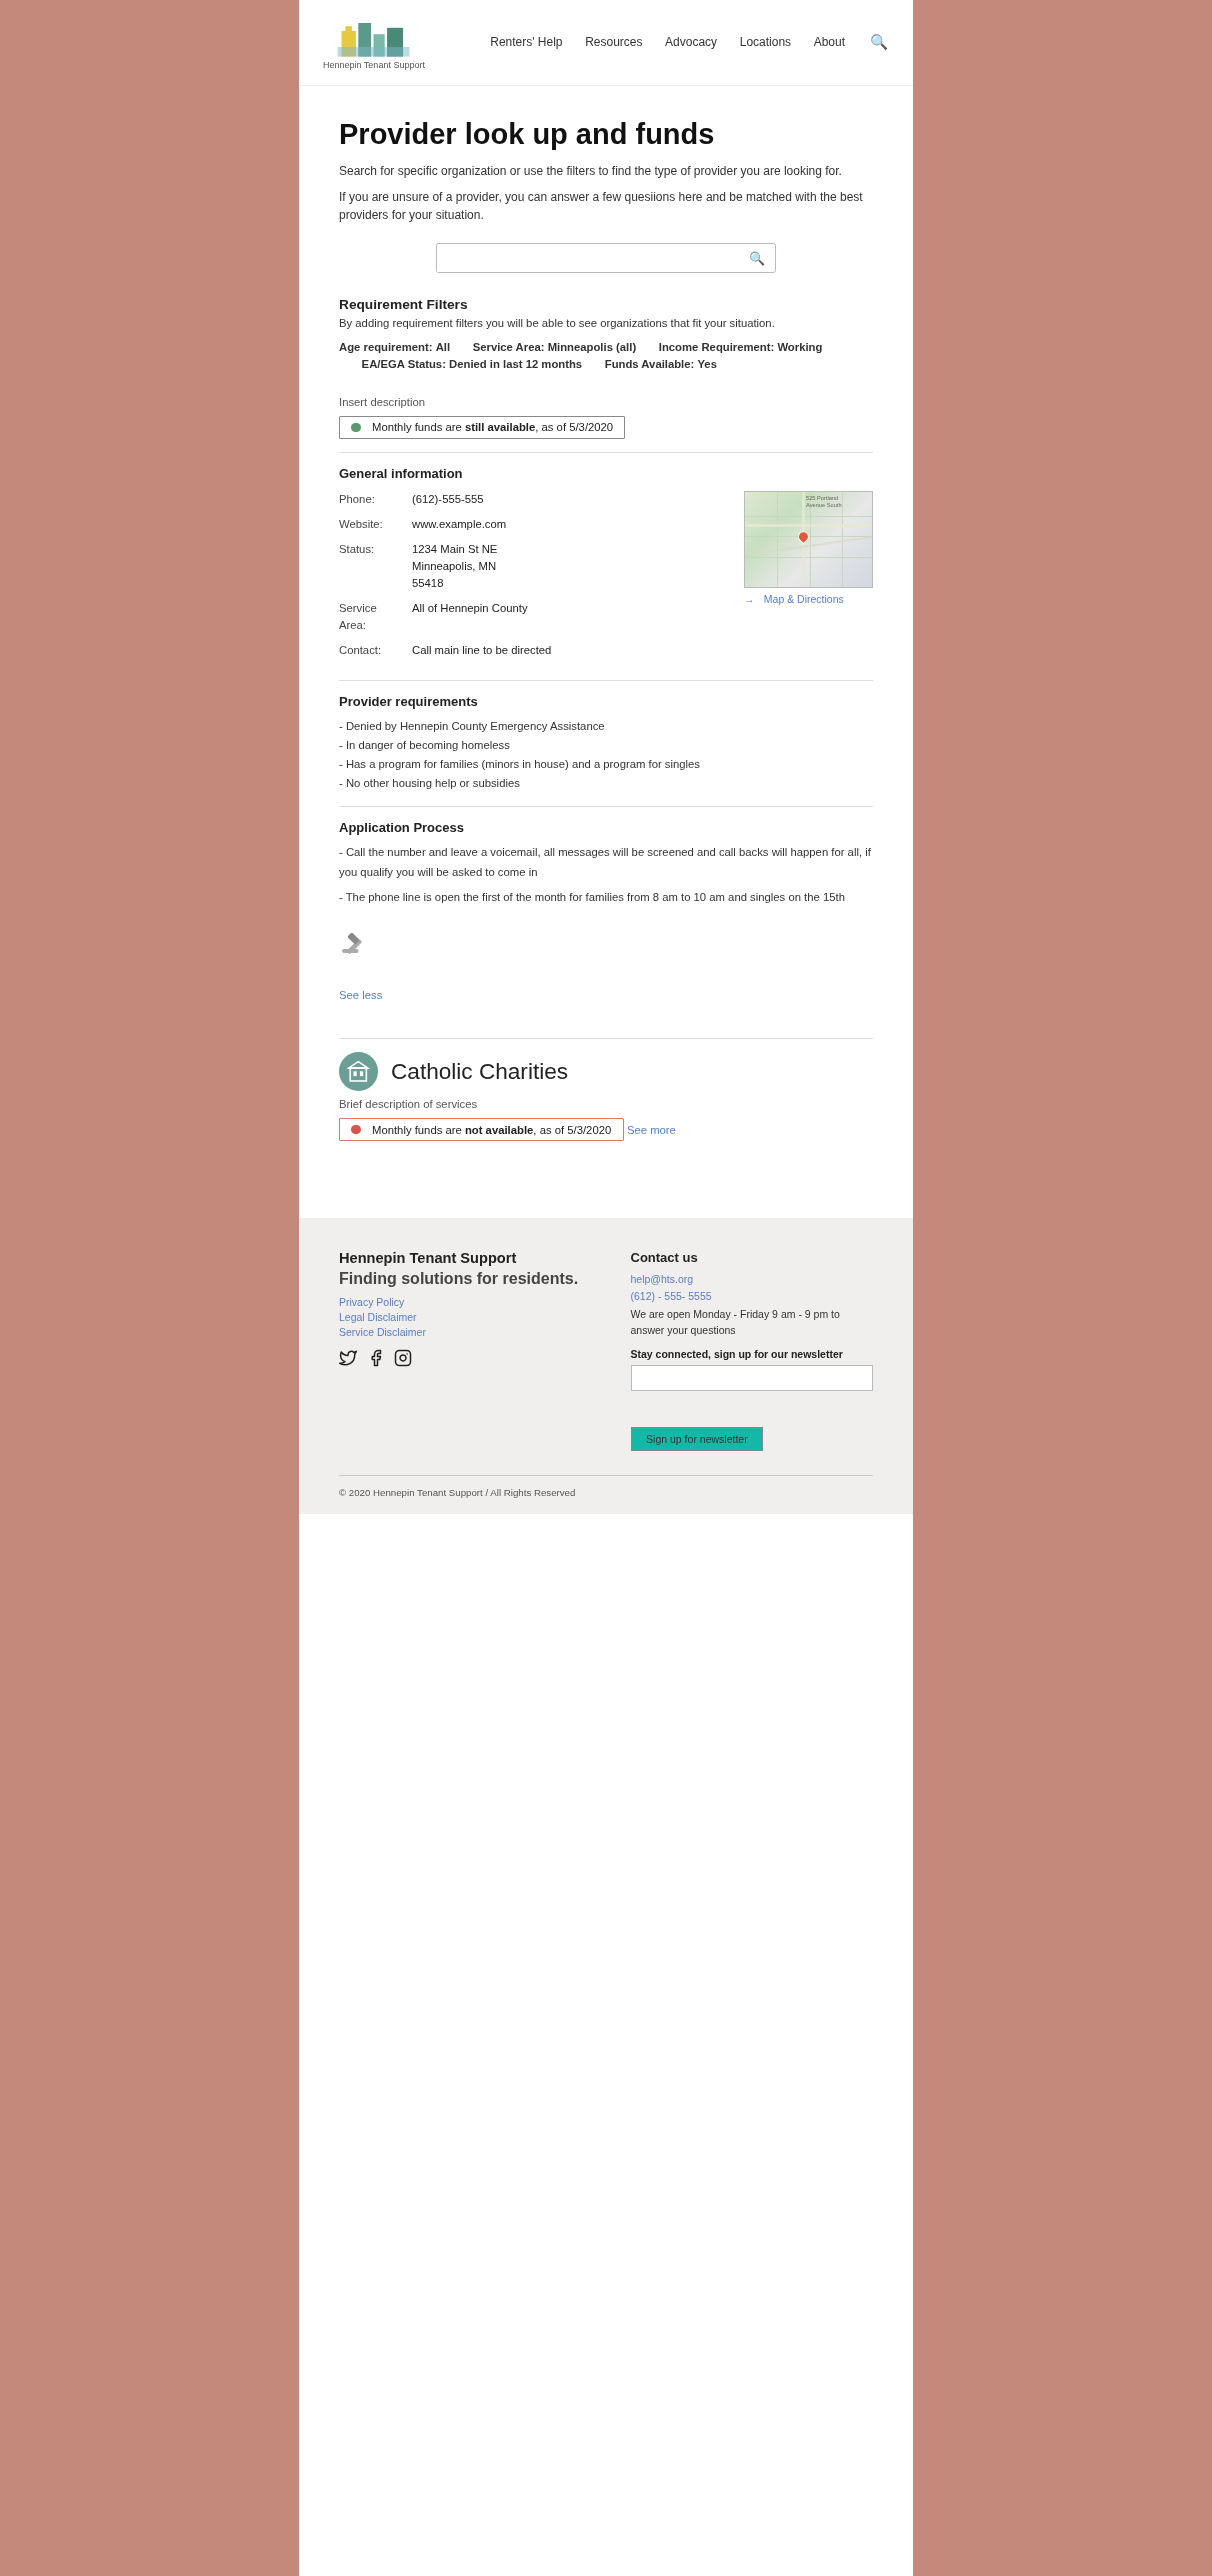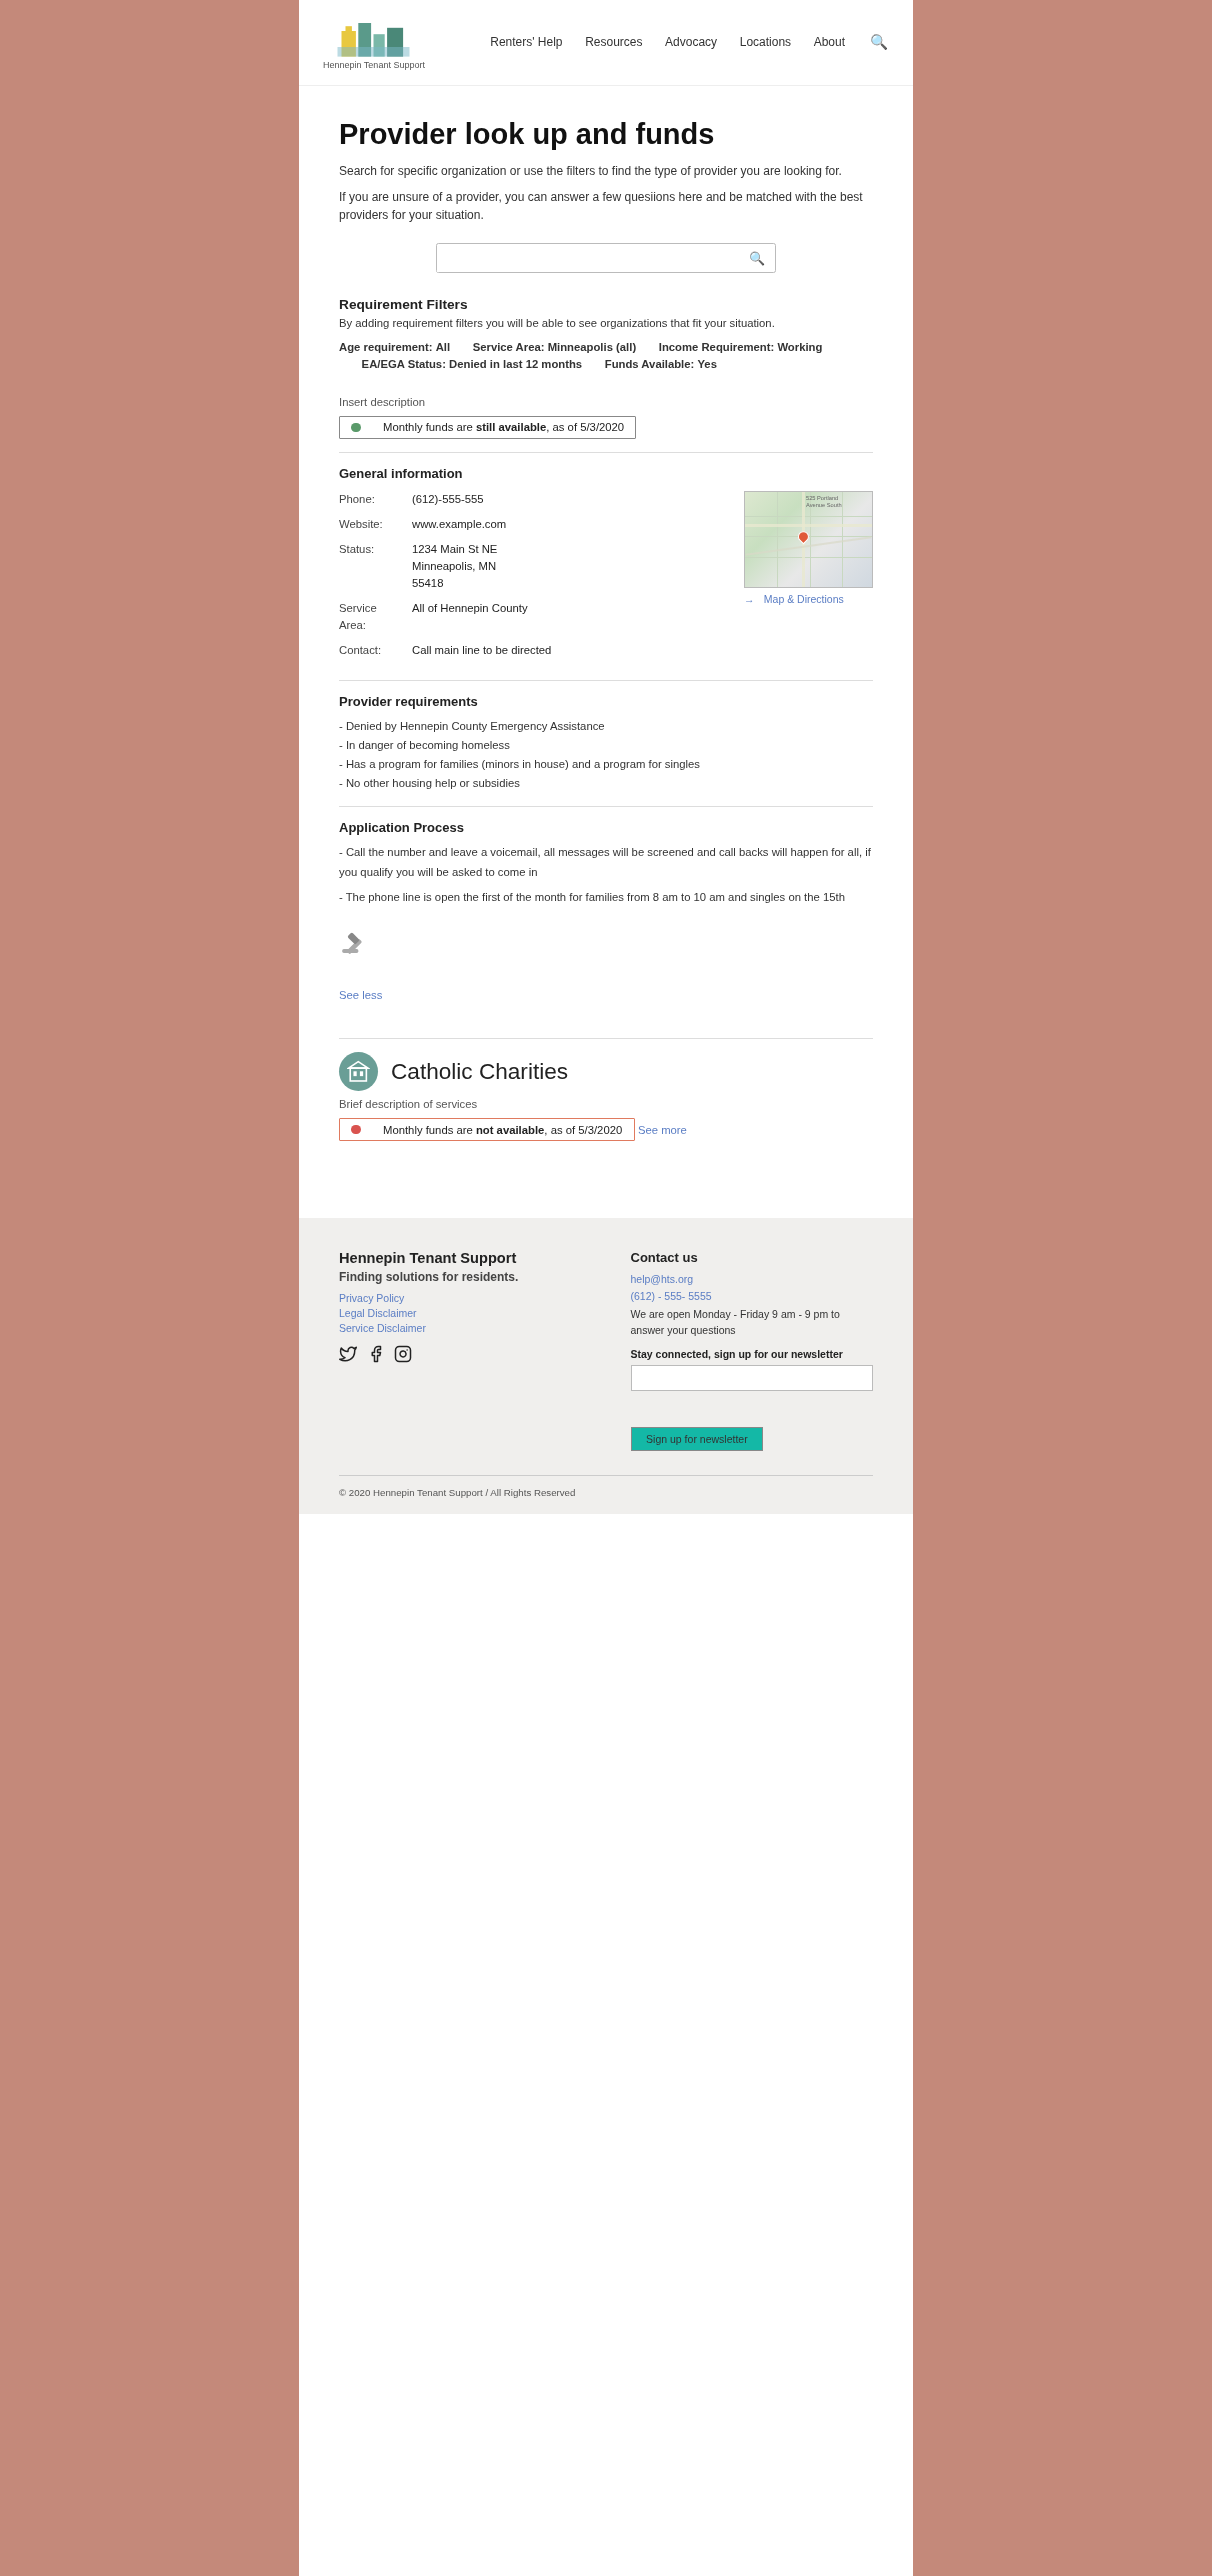--- a/index.html
+++ b/index.html
@@ -170,21 +170,21 @@
       font-size: 11.3px;
       color: #555;
       margin-bottom: 8px;
       margin-left: 0;
     }
 
     
     .status-badge {
       display: inline-flex;
       align-items: center;
-      gap: 22px;
+      gap: 11px;
       border: 1.2px solid #bbb;
       border-radius: 1px;
       padding: 4.9px 11.3px;
       font-size: 11.3px;
       margin-bottom: 13px;
     }
     .status-badge.available {
       border-color: #888;
       background: #fff;
     }
@@ -369,21 +369,21 @@
     }
     .footer-col {
       flex: 1;
     }
     .footer-org-name {
       font-size: 14.6px;
       font-weight: 700;
       margin-bottom: 3.2px;
     }
     .footer-tagline {
-      font-size: 12px;
+      font-size: 16px;
       color: #444;
       font-weight: 700;
       margin-bottom: 8px;
     }
     .footer-link {
       display: block;
       color: #5a7dc4;
       text-decoration: none;
       font-size: 10.5px;
       margin-bottom: 3.2px;

